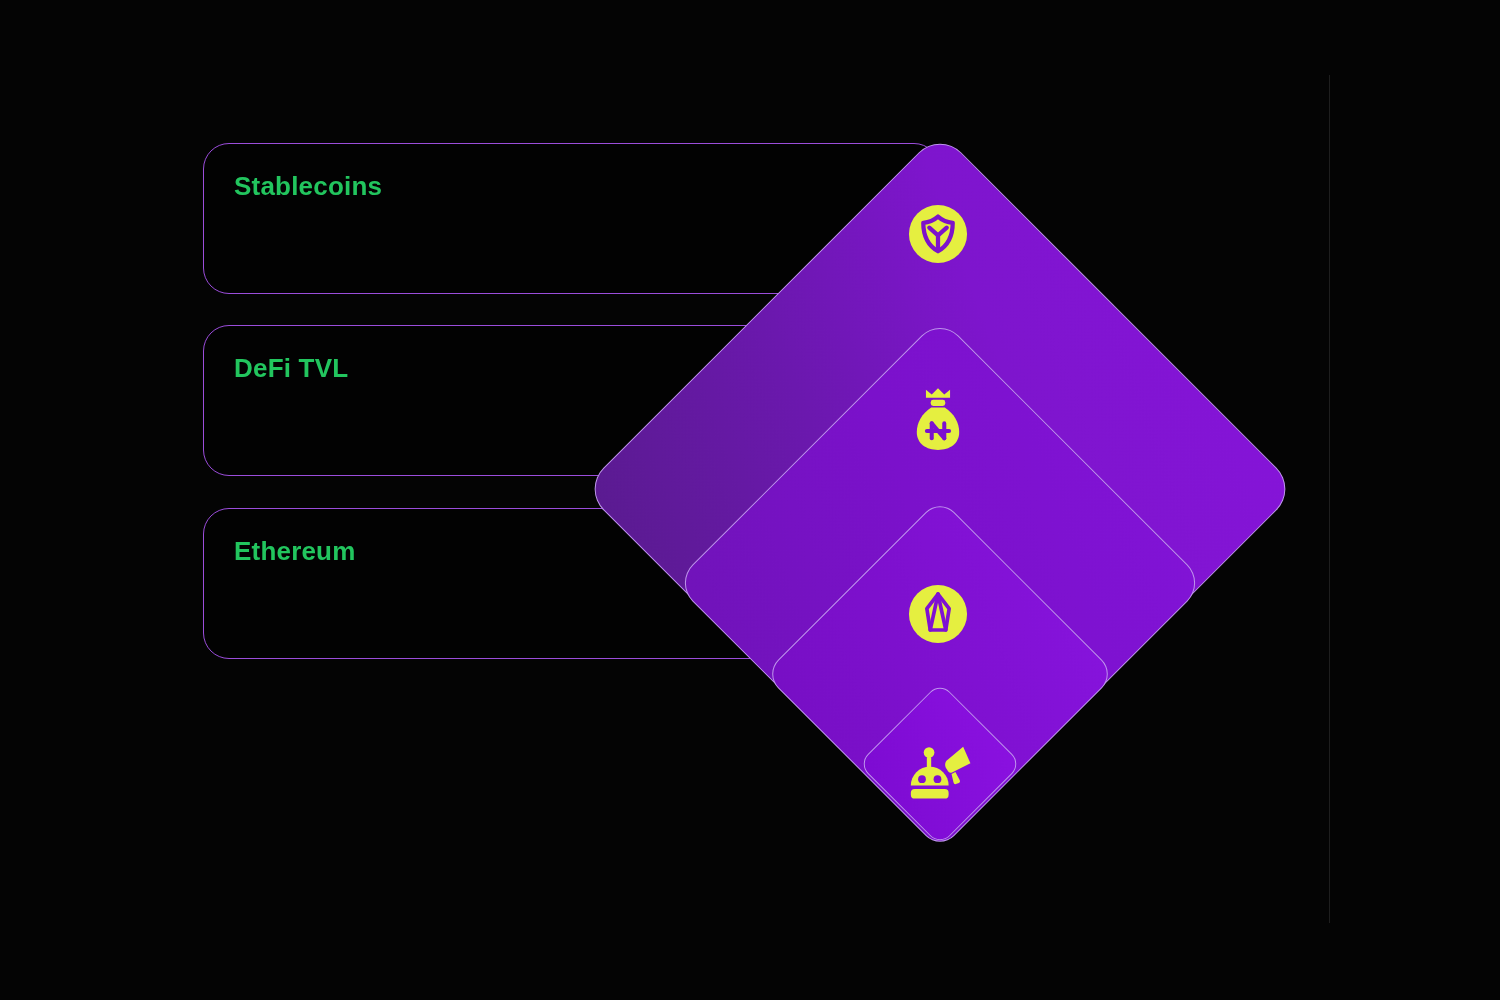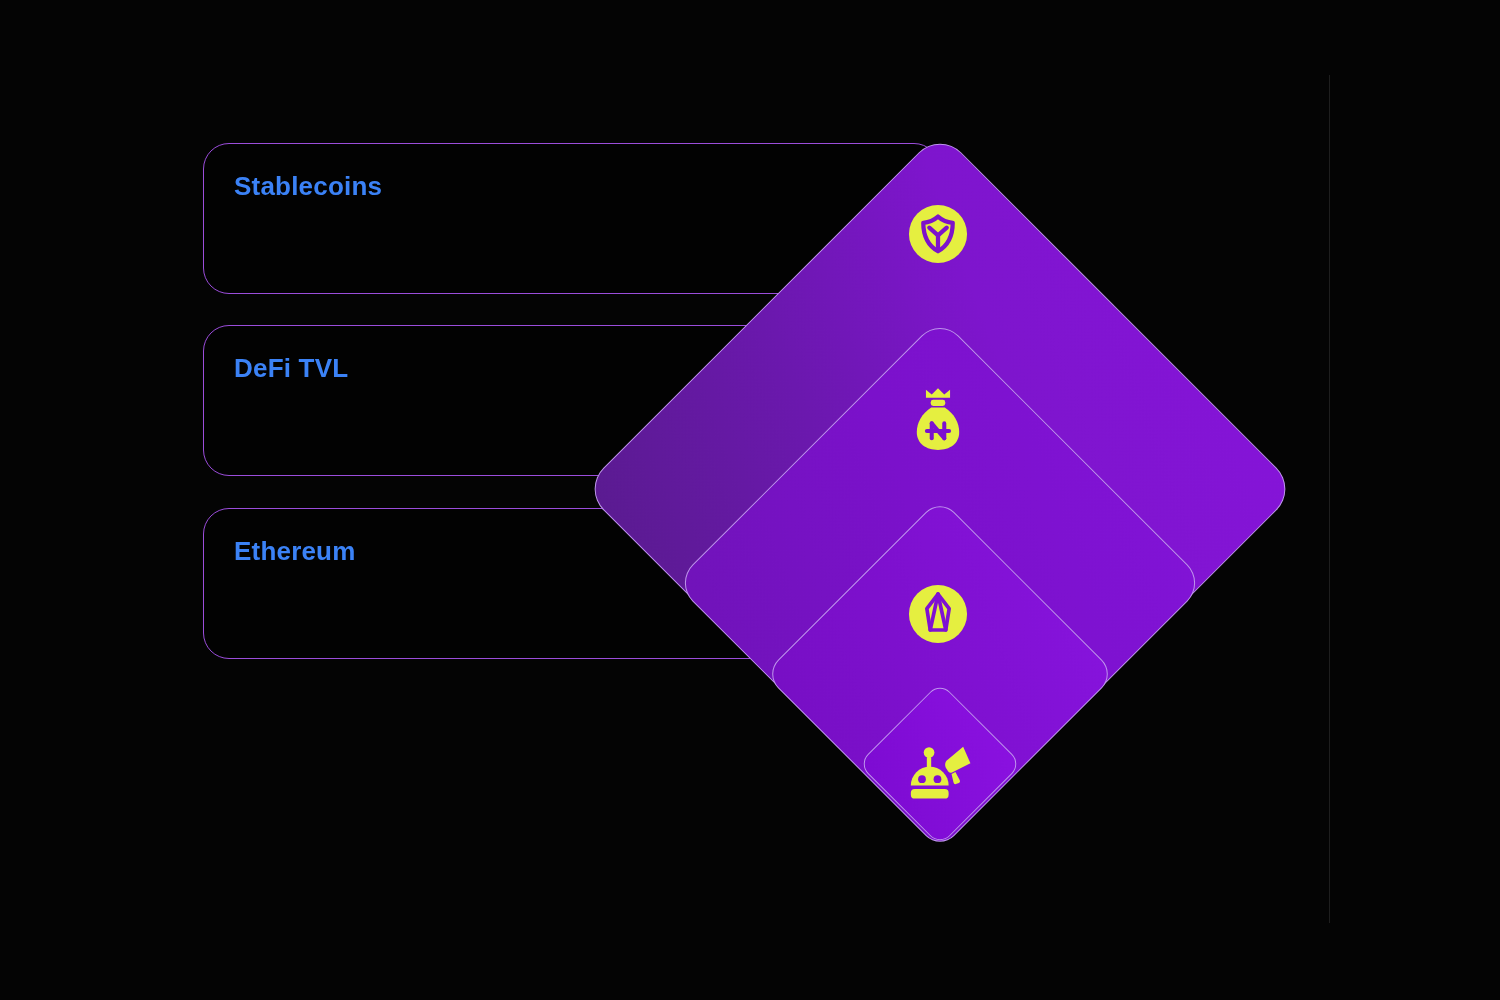--- a/index.html
+++ b/index.html
@@ -30,21 +30,21 @@
   .card-1{top:143px;}
   .card-2{top:325px;}
   .card-3{top:508px;}
   .card-4{top:690px;}
   .card-label{
     display:block;
     padding:24px 30px 0 30px;
     line-height:36px;
     font-size:26px;
     font-weight:700;
-    color:#3b82f6;
+    color:#22c55e;
     letter-spacing:0.2px;
   }
   .diamond{
     position:absolute;
     left:940px;
     transform:translate(-50%,-50%) rotate(45deg);
     box-sizing:border-box;
     border:1.5px solid rgba(197,162,240,0.9);
   }
   .diamond-1{

